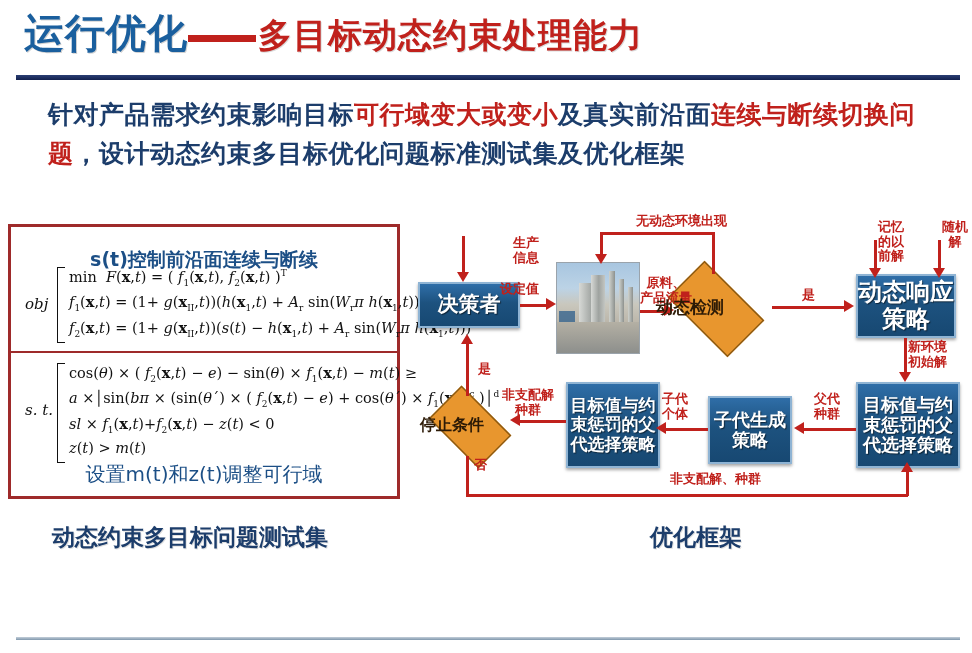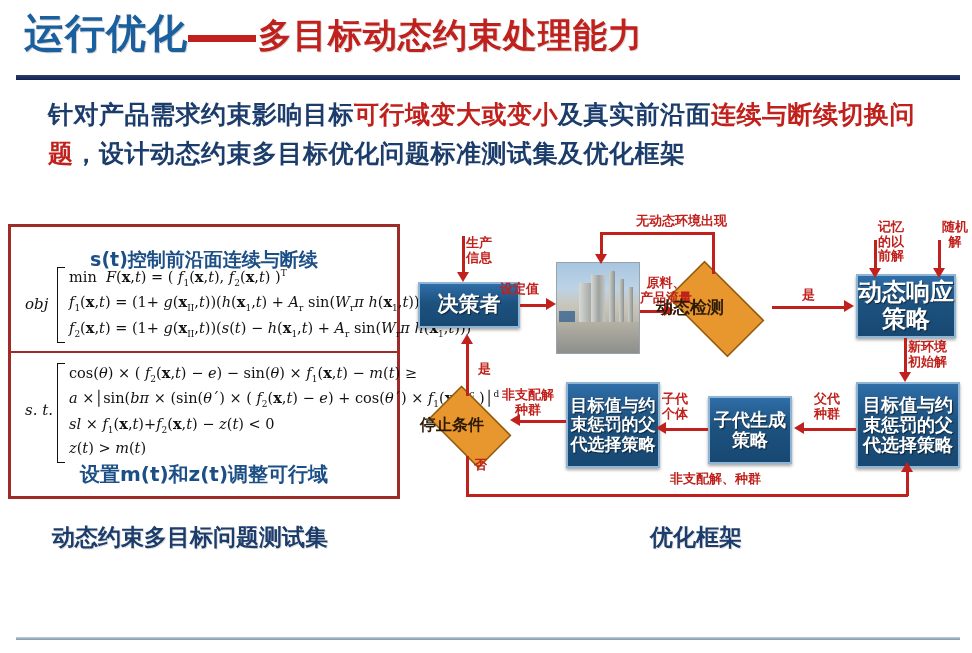--- a/index.html
+++ b/index.html
@@ -27,21 +27,21 @@
         font-weight:bold;color:#1c3d6b;line-height:1.55;letter-spacing:.5px;}
   .lead .hl{color:#c0211c;}
 
   
   .formula-panel{position:absolute;left:8px;top:224px;width:392px;height:275px;
                  border:3px solid #9e2a2a;background:#fff;box-sizing:border-box;}
   .fm-head{position:absolute;left:0;top:8px;width:100%;text-align:center;
            font-size:19px;font-weight:bold;color:#1c4f86;margin-top:12px;}
   .fm-divider{position:absolute;left:0;top:124px;width:100%;height:2px;background:#9e2a2a;}
   .fm-foot{position:absolute;left:0;bottom:8px;width:100%;text-align:center;
-           font-size:20px;font-weight:bold;color:#1c4f86;}
+           font-size:20px;font-weight:normal;color:#1c4f86;}
 
   .eqblock{position:absolute;font-family:"DejaVu Serif","Liberation Serif",serif;
            color:#111;}
   .eq-obj{left:14px;top:38px;width:366px;}
   .eq-st{left:14px;top:134px;width:366px;}
   .eqlabel{position:absolute;font-style:italic;font-size:15px;}
   .eqlines{position:absolute;}
   .eqline{font-size:14.5px;line-height:1.62;white-space:nowrap;}
   .eqline i{font-style:italic;}
   .eqline b.vec{font-weight:bold;font-style:normal;}
@@ -226,21 +226,21 @@
     <div class="head left" style="left:106px;top:200px;"></div>
 
     <div class="arr arrv" style="left:62px;top:128px;height:54px;"></div>
     <div class="head up" style="left:57px;top:120px;"></div>
 
     <div class="arr arrv" style="left:62px;top:242px;height:40px;"></div>
     <div class="arr arrh" style="left:62px;top:280px;width:442px;"></div>
     <div class="arr arrv" style="left:502px;top:256px;height:26px;"></div>
     <div class="head up" style="left:497px;top:248px;"></div>
 
-    <div class="lbl" style="left:62px;top:22px;">生产
+    <div class="lbl" style="left:62px;top:22px;padding-left:47px;">生产
 信息</div>
     <div class="lbl" style="left:96px;top:68px;">设定值</div>
     <div class="lbl" style="left:232px;top:0px;">无动态环境出现</div>
     <div class="lbl" style="left:236px;top:62px;">原料、
 产品流量</div>
     <div class="lbl" style="left:398px;top:74px;">是</div>
     <div class="lbl" style="left:474px;top:6px;">记忆
 的以
 前解</div>
     <div class="lbl" style="left:538px;top:6px;">随机

